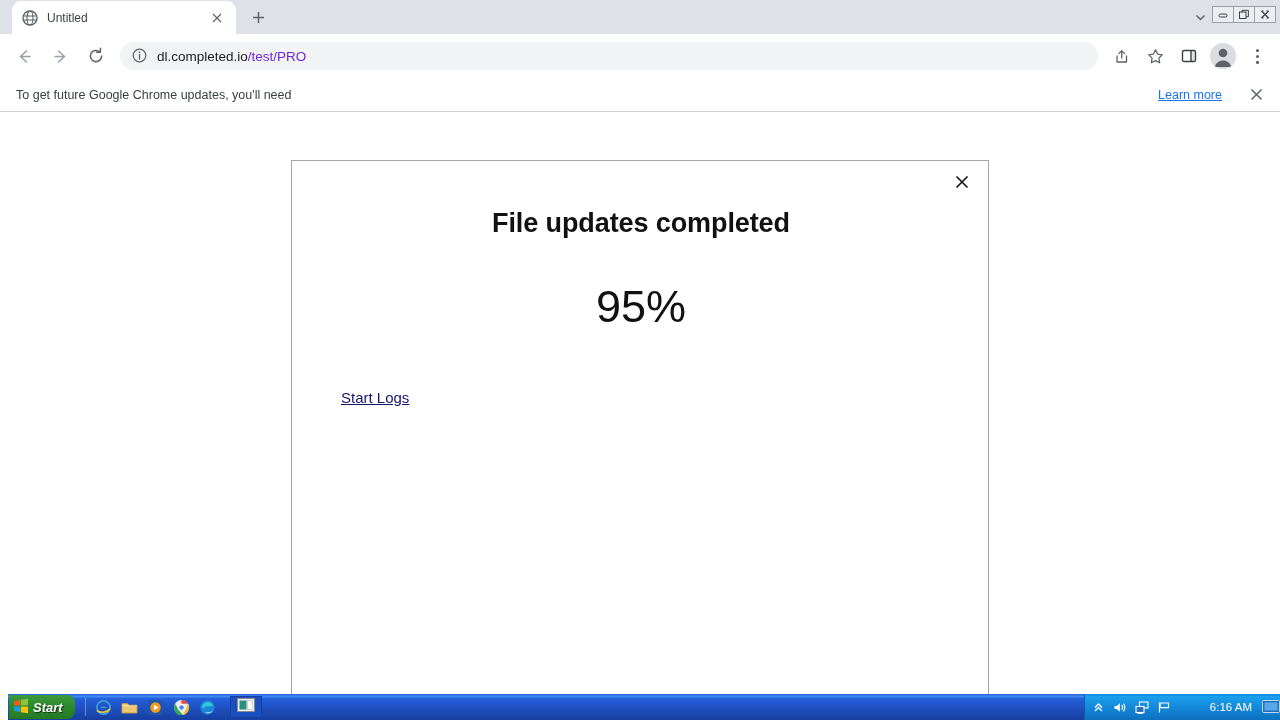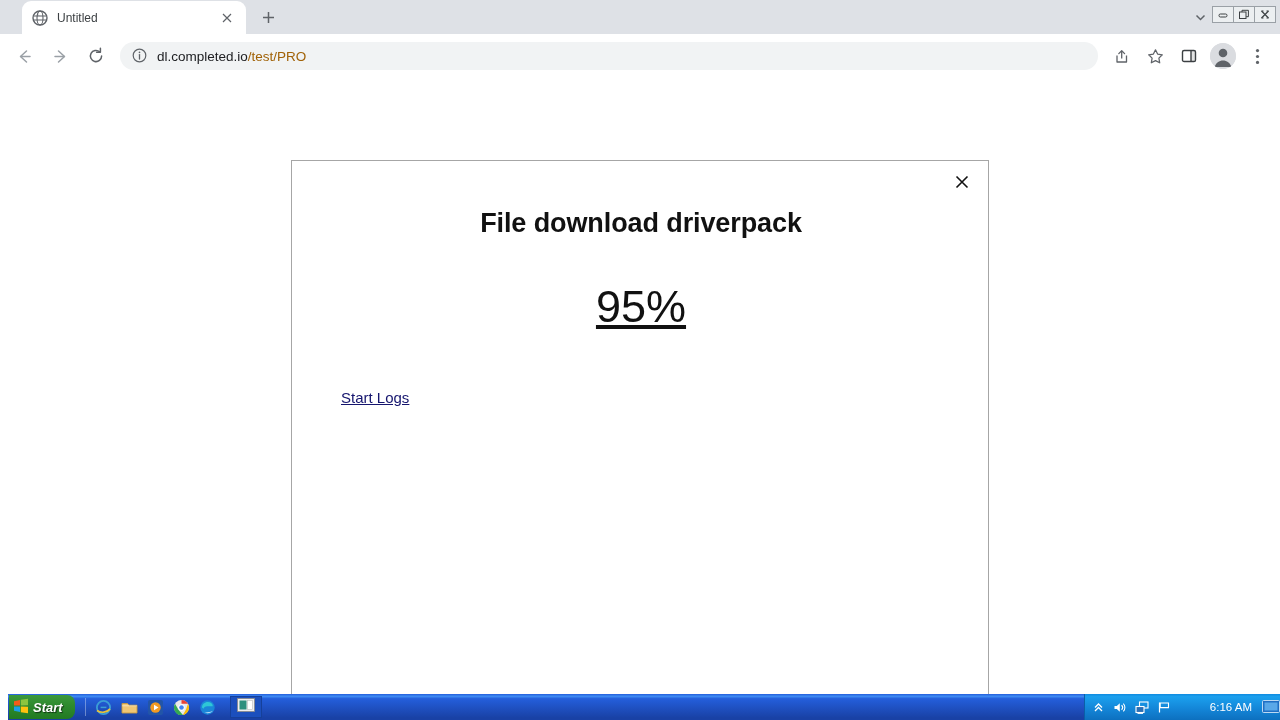--- a/index.html
+++ b/index.html
@@ -14,21 +14,21 @@
   
   #browser { position:absolute; left:0; top:0; width:1280px; height:694px; background:#ffffff; }
 
   
   .tabstrip {
     position:absolute; left:0; top:0; width:1280px; height:34px;
     background:#dee1e6;
     display:flex; align-items:flex-end;
   }
   .tab {
-    position:relative; margin-left:22px; width:224px; height:33px;
+    position:relative; margin-left:12px; width:224px; height:33px;
     background:#ffffff; border-radius:9px 9px 0 0;
     display:flex; align-items:center; padding:0 10px;
   }
   .tab-favicon { width:16px; height:16px; flex:0 0 16px; margin-right:9px; }
   .tab-title {
     flex:1 1 auto; font-size:12px; color:#3c4043; white-space:nowrap;
     overflow:hidden; text-overflow:ellipsis;
   }
   .tab-close {
     width:18px; height:18px; flex:0 0 18px; border-radius:50%;
@@ -56,21 +56,21 @@
     background:#ffffff; display:flex; align-items:center; padding:0 6px;
   }
   .navbtn { width:30px; height:30px; margin:0 3px; display:flex; align-items:center; justify-content:center; border-radius:50%; }
   .omnibox {
     flex:1 1 auto; height:28px; background:#f1f3f4; border-radius:14px;
     display:flex; align-items:center; padding:0 12px; margin:0 6px;
     min-width:0;
   }
   .omni-info { width:16px; height:16px; flex:0 0 16px; margin-right:9px; }
   .omni-url { font-size:13.5px; color:#202124; white-space:nowrap; overflow:hidden; }
-  .omni-url .dim { color:#a16207; }
+  .omni-url .dim { color:#6d28d9; }
   .tb-icon { width:30px; height:30px; margin:0 2px; display:flex; align-items:center; justify-content:center; border-radius:50%; flex:0 0 30px; }
   .avatar {
     width:26px; height:26px; border-radius:50%; background:#dadce0;
     display:flex; align-items:flex-end; justify-content:center; overflow:hidden; margin:0 4px; flex:0 0 26px;
   }
 
   
   .infobar {
     position:absolute; left:0; top:78px; width:1280px; height:34px;
     background:#ffffff; border-bottom:1px solid #cfd2d4;
@@ -93,21 +93,21 @@
     position:absolute; right:13px; top:8px; width:26px; height:26px;
     display:flex; align-items:center; justify-content:center;
     font-size:18px; color:#111; line-height:1;
   }
   .modal-title {
     position:absolute; left:0; top:47px; width:698px; text-align:center;
     font-size:27px; font-weight:bold; color:#111; letter-spacing:-0.1px;
   }
   .modal-percent {
     position:absolute; left:0; top:120px; width:698px; text-align:center;
-    font-size:45px; font-weight:300; color:#111;text-decoration:underline;
+    font-size:45px; font-weight:300; color:#111;
   }
   .modal-logs {
     position:absolute; left:49px; top:228px;
     font-size:15px; color:#15156e; text-decoration:underline;
   }
 
   
   .taskbar {
     position:absolute; left:8px; top:694px; width:1280px; height:26px;
     background:linear-gradient(to bottom,#245edb 0%,#3f8cf3 9%,#245edb 18%,#1941a5 92%,#1941a5 100%);
@@ -255,30 +255,40 @@
     </span>
     <span class="tb-icon">
       <svg width="5" height="17" viewBox="0 0 5 17">
         <circle cx="2.5" cy="2.6" r="1.6" fill="#5f6368"></circle>
         <circle cx="2.5" cy="8.5" r="1.6" fill="#5f6368"></circle>
         <circle cx="2.5" cy="14.4" r="1.6" fill="#5f6368"></circle>
       </svg>
     </span>
   </div>
 
+  <div class="infobar">
+    <span class="infobar-text">To get future Google Chrome updates, you'll need</span>
+    <span class="infobar-spacer"></span>
+    <a class="infobar-link" href="#">Learn more</a>
+    <span class="infobar-close">
+      <svg width="13" height="13" viewBox="0 0 13 13">
+        <path d="M1.5 1.5 L11.5 11.5 M11.5 1.5 L1.5 11.5" stroke="#5f6368" stroke-width="1.5" fill="none"></path>
+      </svg>
+    </span>
+  </div>
 
   <div class="viewport">
 
     <div class="modal">
       <span class="modal-close">
         <svg width="14" height="14" viewBox="0 0 14 14">
           <path d="M1.5 1.5 L12.5 12.5 M12.5 1.5 L1.5 12.5" stroke="#111" stroke-width="1.6" fill="none"></path>
         </svg>
       </span>
-      <div class="modal-title">File download driverpack</div>
+      <div class="modal-title">File updates completed</div>
       <div class="modal-percent">95%</div>
       <a class="modal-logs" href="#">Start Logs</a>
     </div>
 
   </div>
 </div>
 
 <div class="taskbar">
 
   <div class="startbtn">

